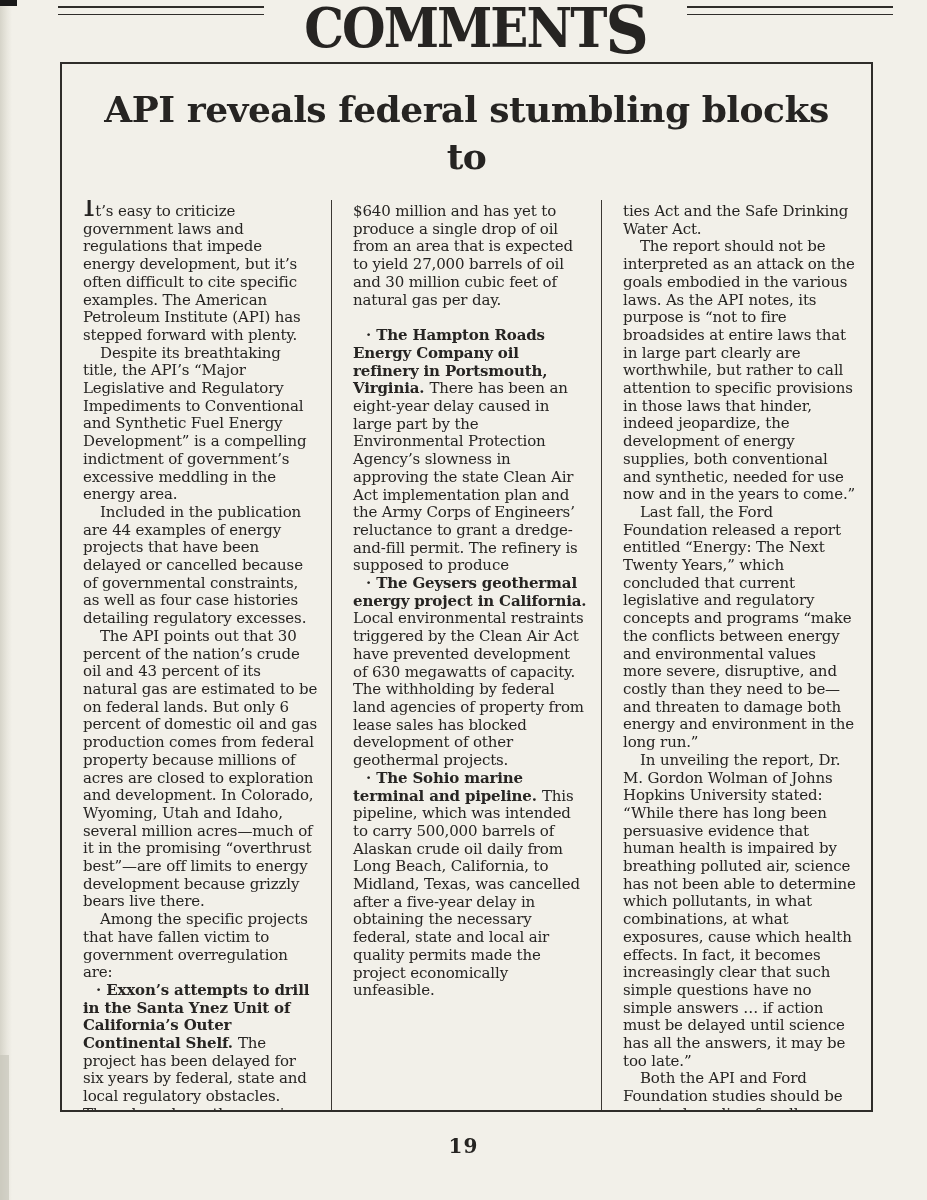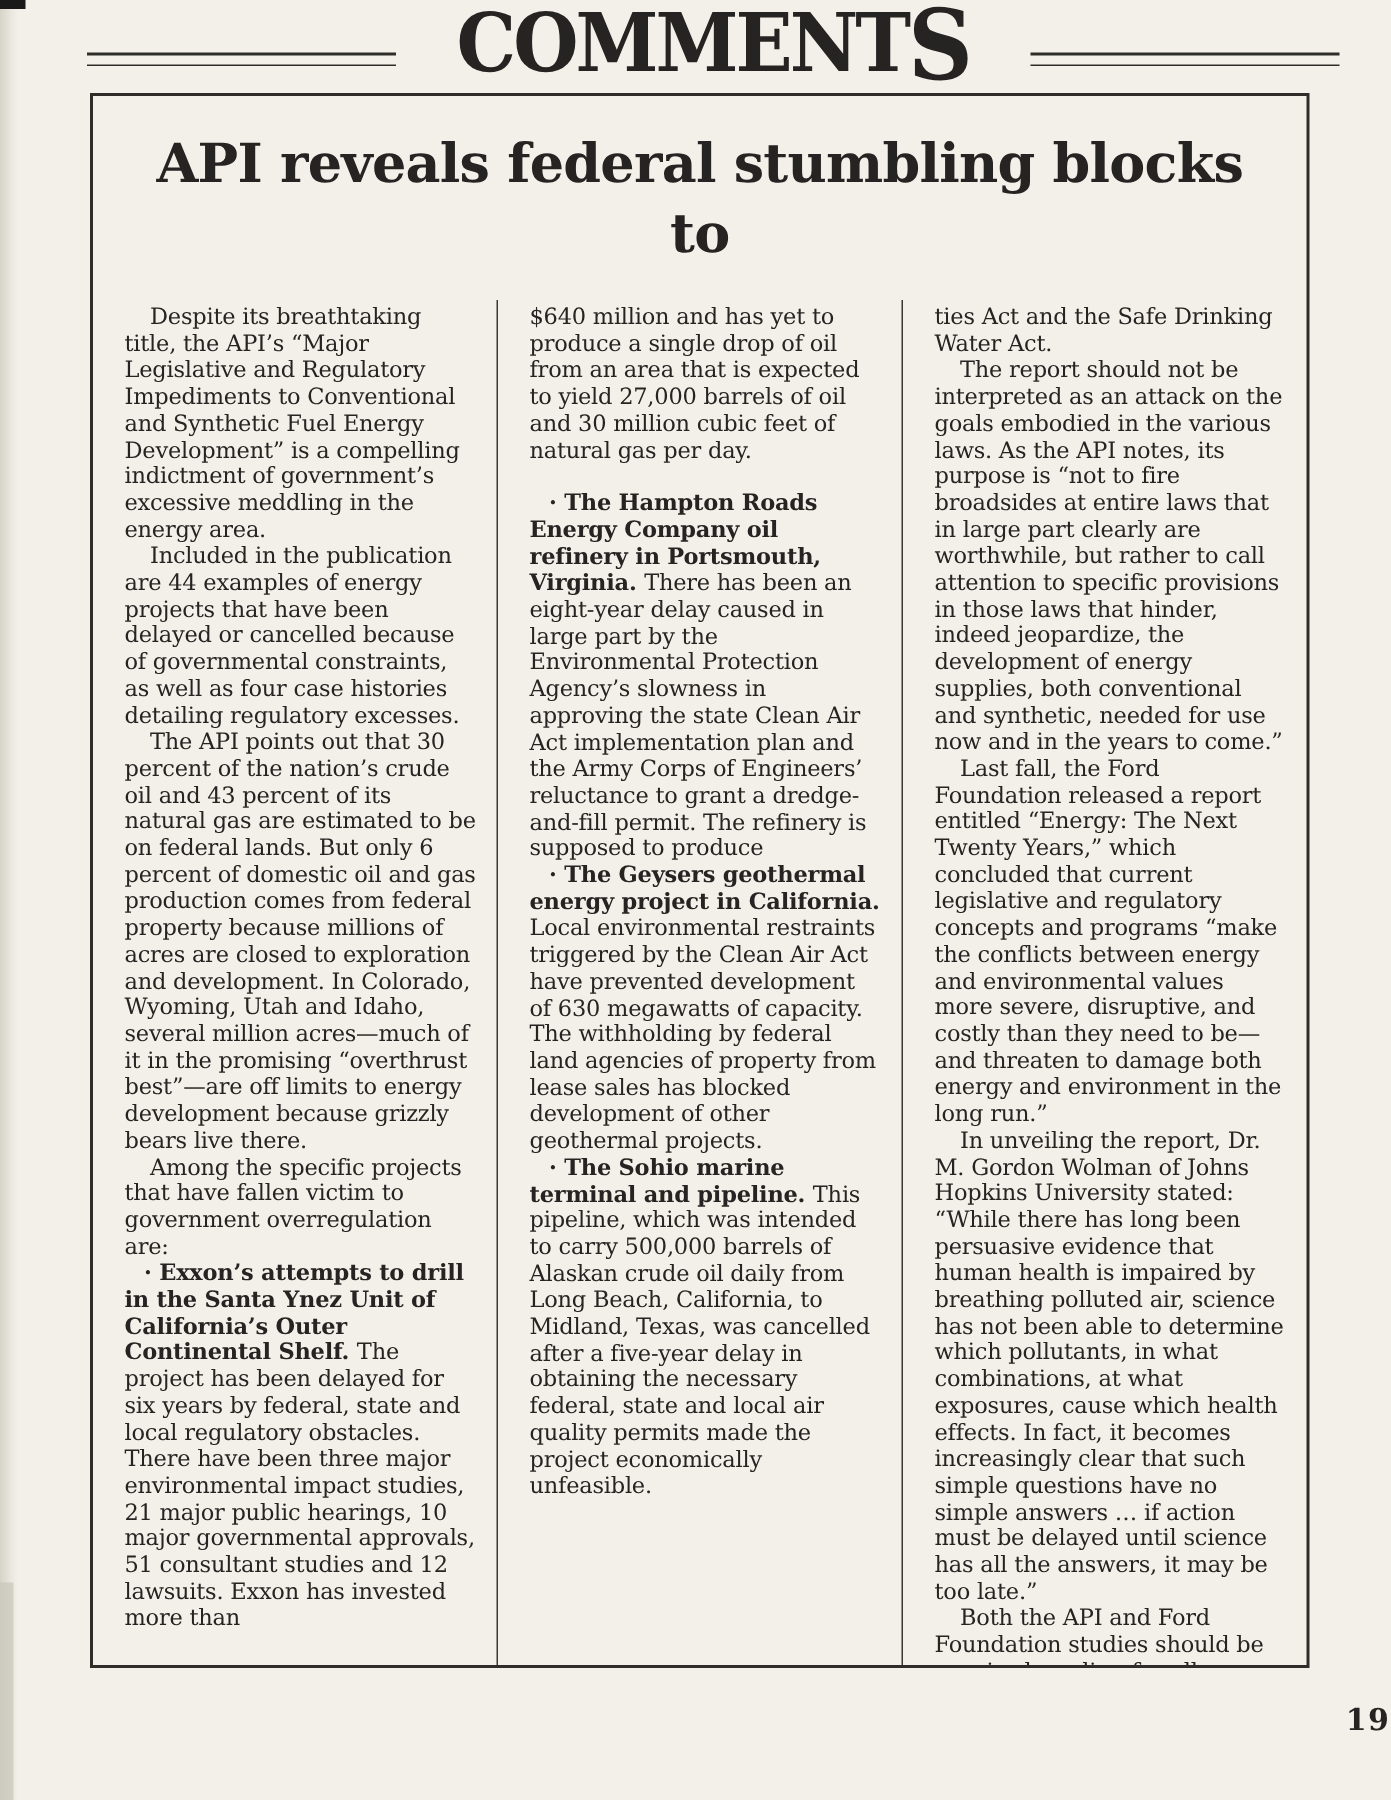--- a/index.html
+++ b/index.html
@@ -28,21 +28,21 @@
     background: #191919; z-index: 1;
   }
   .scan-smudge {
     position: absolute; left: 0; top: 1055px; width: 9px; height: 145px;
     background: #c8c6ba; opacity: .7; z-index: 1;
   }
 
   
   .masthead-row {
     position: absolute; left: 58px; right: 34px; top: 6px;
-    display: flex; align-items: flex-end; z-index: 2; gap: 35px;
+    display: flex; z-index: 2; gap: 35px;
   }
   .masthead-rule {
     flex: 1; height: 6px; margin-bottom: 12px;
     border-top: 2px solid var(--rule);
     border-bottom: 1px solid var(--rule);
   }
   .masthead-text {
     font-weight: bold; font-size: 50px; line-height: 1;
     letter-spacing: -2px; padding: 0 5px; white-space: nowrap;
     transform: scaleY(1.08); transform-origin: bottom;
@@ -83,21 +83,21 @@
   .p-bullet  { text-indent: 13px; }
   .p-gap     { margin-top: 18px; }
   .bullet-dot, .bullet-lead { font-weight: bold; }
   .dropcap-initial {
     font-size: 31px; line-height: 0; letter-spacing: 0;
   }
 
   
   .page-number {
     position: absolute; left: 0; top: 1134px; width: 100%;
-    text-align: right; font-size: 20px; font-weight: bold;
+    text-align: center; font-size: 20px; font-weight: bold;
     letter-spacing: 1px; z-index: 2;
   }
 </style>
 </head>
 <body>
 
 <div class="scan-edge"></div>
 <div class="scan-corner-mark"></div>
 <div class="scan-smudge"></div>
 
@@ -106,20 +106,21 @@
   <div class="masthead-text"><span>COMMENT</span><span class="masthead-s">S</span></div>
   <div class="masthead-rule"></div>
 </div>
 
 <div class="article-box">
   <div class="article-title">
     <div>API reveals federal stumbling blocks to</div>
   </div>
   <div class="columns" id="columns">
       <div class="column">
+        <p class="para p-dropcap"><span class="dropcap-initial">I</span>t’s easy to criticize government laws and regulations that impede energy development, but it’s often difficult to cite specific examples. The American Petroleum Institute (API) has stepped forward with plenty.</p>
         <p class="para p-indent">Despite its breathtaking title, the API’s “Major Legislative and Regulatory Impediments to Conventional and Synthetic Fuel Energy Development” is a compelling indictment of government’s excessive meddling in the energy area.</p>
         <p class="para p-indent">Included in the publication are 44 examples of energy projects that have been delayed or cancelled because of governmental constraints, as well as four case histories detailing regulatory excesses.</p>
         <p class="para p-indent">The API points out that 30 percent of the nation’s crude oil and 43 percent of its natural gas are estimated to be on federal lands. But only 6 percent of domestic oil and gas production comes from federal property because millions of acres are closed to exploration and development. In Colorado, Wyoming, Utah and Idaho, several million acres—much of it in the promising “overthrust best”—are off limits to energy development because grizzly bears live there.</p>
         <p class="para p-indent">Among the specific projects that have fallen victim to government overregulation are:</p>
         <p class="para p-bullet"><span class="bullet-dot">· </span><span class="bullet-lead">Exxon’s attempts to drill in the Santa Ynez Unit of California’s Outer Continental Shelf. </span>The project has been delayed for six years by federal, state and local regulatory obstacles. There have been three major environmental impact studies, 21 major public hearings, 10 major governmental approvals, 51 consultant studies and 12 lawsuits. Exxon has invested more than</p>
       </div>
       <div class="column">
         <p class="para p-flow">$640 million and has yet to produce a single drop of oil from an area that is expected to yield 27,000 barrels of oil and 30 million cubic feet of natural gas per day.</p>
         <p class="para p-bullet p-gap"><span class="bullet-dot">· </span><span class="bullet-lead">The Hampton Roads Energy Company oil refinery in Portsmouth, Virginia. </span>There has been an eight-year delay caused in large part by the Environmental Protection Agency’s slowness in approving the state Clean Air Act implementation plan and the Army Corps of Engineers’ reluctance to grant a dredge-and-fill permit. The refinery is supposed to produce</p>
         <p class="para p-bullet"><span class="bullet-dot">· </span><span class="bullet-lead">The Geysers geothermal energy project in California. </span>Local environmental restraints triggered by the Clean Air Act have prevented development of 630 megawatts of capacity. The withholding by federal land agencies of property from lease sales has blocked development of other geothermal projects.</p>

